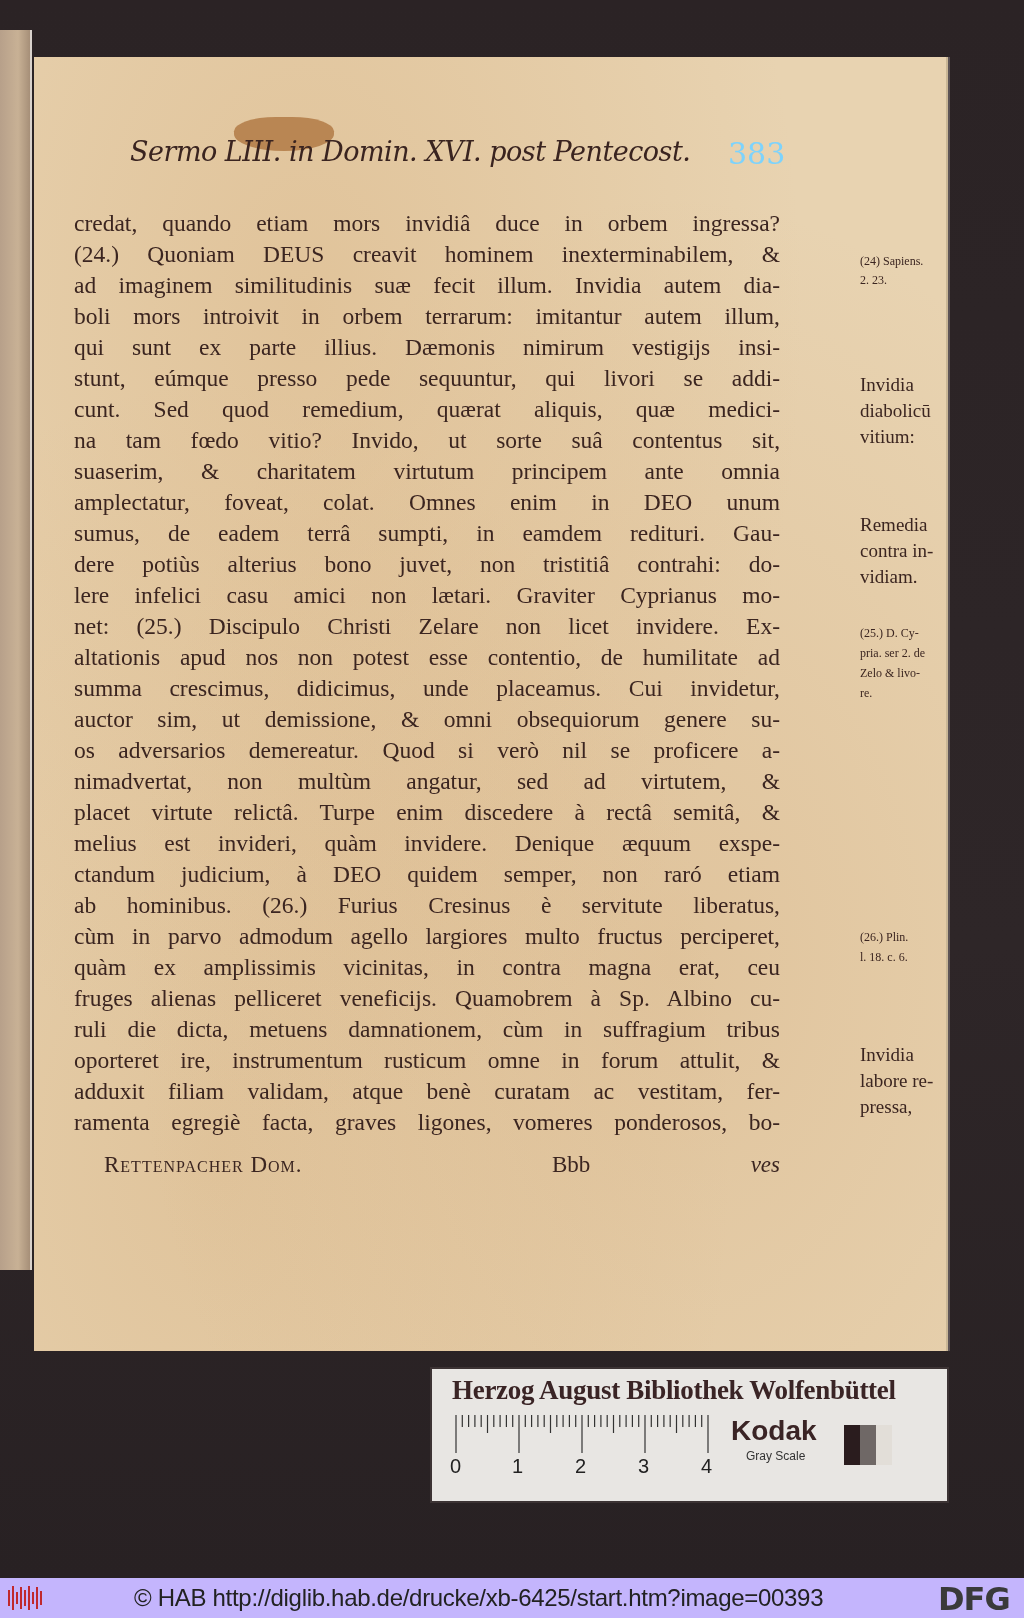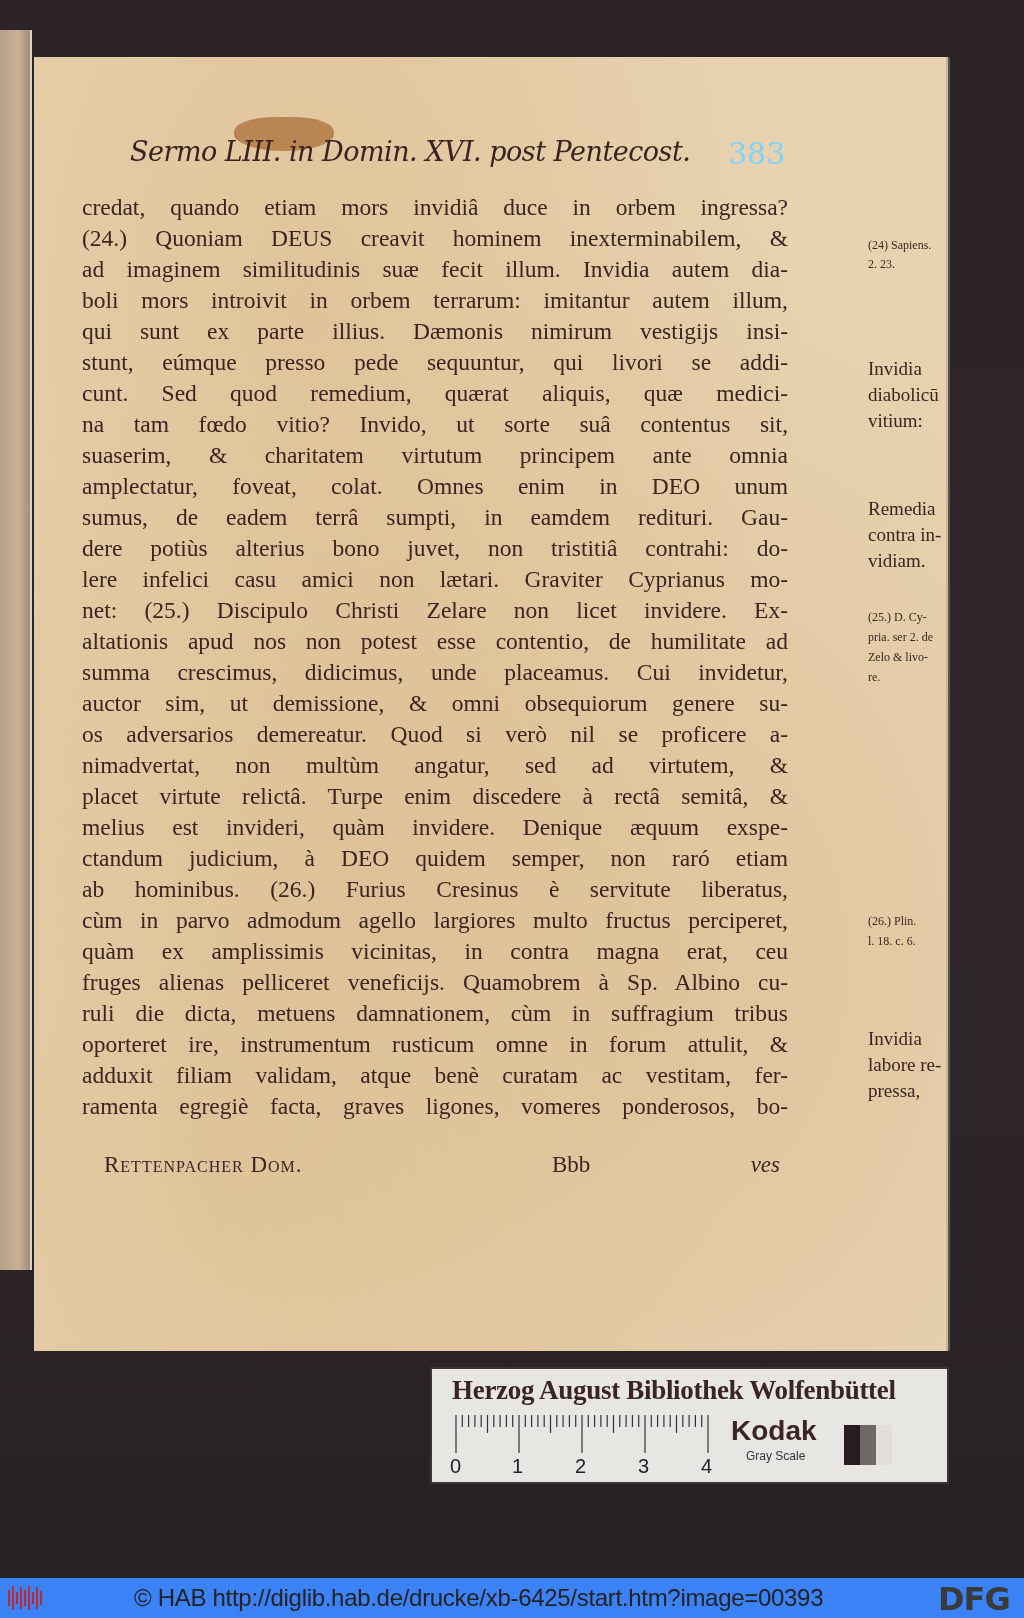--- a/index.html
+++ b/index.html
@@ -33,59 +33,59 @@
   .running-head {
     position:absolute; left:130px; top:136px; width:640px; height:40px;
     font-family:"DejaVu Serif", serif; font-style:italic; color:#3a2420;
     font-size:27px; letter-spacing:-0.5px;
   }
   .page-number {
     position:absolute; left:728px; top:136px;
     font-family:"DejaVu Serif", serif; color:#7dd3fc; font-size:30px;
   }
   .body-text {
-    position:absolute; left:74px; top:192px; width:706px;
-    color:#3b2520; font-family:"Liberation Serif", serif; font-size:23.5px;margin-left:8px;
+    position:absolute; left:74px; top:208px; width:706px;
+    color:#3b2520; font-family:"Liberation Serif", serif; font-size:23.5px;
   }
   .line {
     height:31px; line-height:31px; white-space:nowrap; overflow:visible;
     text-align:justify; text-align-last:justify;
   }
   .margin-notes {
     position:absolute; left:786px; top:0; width:130px;
     color:#3b2520; font-family:"Liberation Serif", serif;
   }
   .mnote { position:absolute; left:0; white-space:nowrap; }
   .mnote.small { font-size:12px; line-height:19px; }
   .mnote.normal { font-size:19px; line-height:25px; }
   .footer-line {
     position:absolute; left:104px; top:1152px; width:676px; height:34px;
     color:#3b2520; font-family:"Liberation Serif", serif; font-size:23px;
   }
   .footer-line .sig { position:absolute; left:0; top:0; font-variant:small-caps; letter-spacing:1px; }
   .footer-line .sheet { position:absolute; left:448px; top:0; }
   .footer-line .catch { position:absolute; right:0; top:0; font-style:italic; }
   .card {
-    position:absolute; left:432px; top:1369px; width:515px; height:113px;
+    position:absolute; left:432px; top:1369px; width:515px; height:132px;
     background:#e8e6e3; box-shadow:0 0 0 2px #3c3334;
   }
   .card-title {
     position:absolute; left:20px; top:6px; font-family:"Liberation Serif", serif;
     font-weight:bold; font-size:27px; color:#3a2425; white-space:nowrap; letter-spacing:-0.3px;
   }
   .ruler { position:absolute; left:22px; top:46px; width:260px; height:62px; }
   .ruler svg { position:absolute; left:0; top:0; }
   .ruler-num { position:absolute; top:40px; font-family:"Liberation Sans", sans-serif; font-size:20px; color:#222; }
   .kodak { position:absolute; left:299px; top:46px; font-family:"Liberation Sans", sans-serif; font-weight:bold; font-size:28px; color:#3a2425; }
   .grayscale { position:absolute; left:314px; top:80px; font-family:"Liberation Sans", sans-serif; font-size:12px; color:#333; }
   .swatches { position:absolute; left:412px; top:56px; height:40px; display:flex; }
   .swatch { width:16px; height:40px; }
   .status-bar {
     position:absolute; left:0; top:1578px; width:1024px; height:40px;
-    background:#3b82f6; display:flex; align-items:center;
+    background:#c4b5fd; display:flex; align-items:center;
   }
   .hab-logo { position:absolute; left:6px; top:6px; width:38px; height:28px; }
   .copyright {
     position:absolute; left:134px; top:6px; font-family:"Liberation Sans", sans-serif;
     font-size:24px; color:#222; white-space:nowrap; letter-spacing:-0.3px;
   }
   .dfg-logo {
     position:absolute; left:938px; top:2px; font-family:"DejaVu Sans", sans-serif;
     font-weight:bold; font-size:32px; color:#3a3a3a; letter-spacing:-1px;
   }

